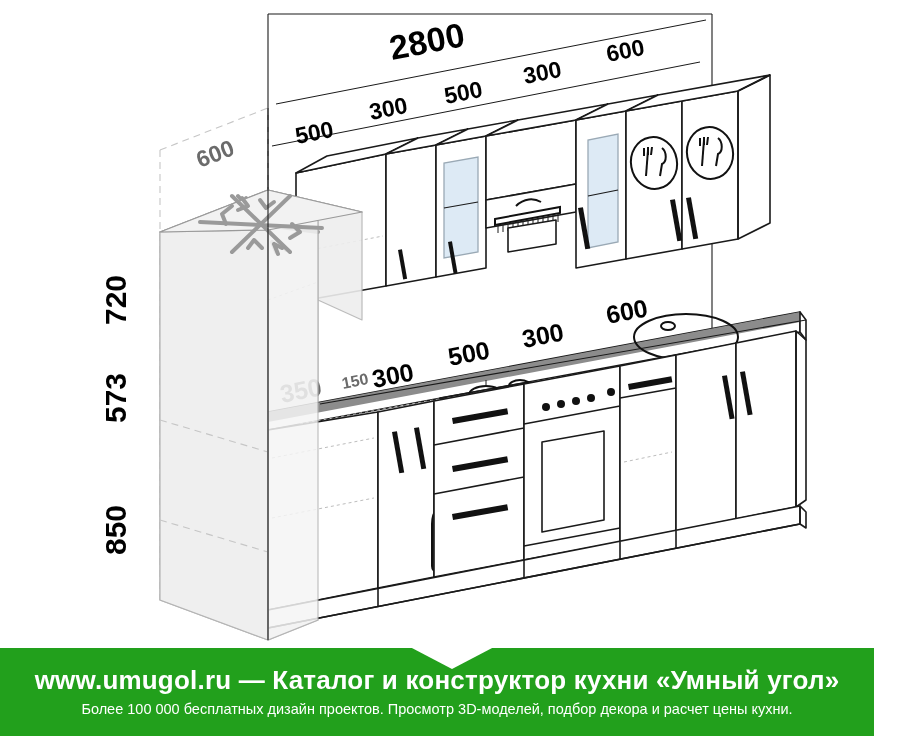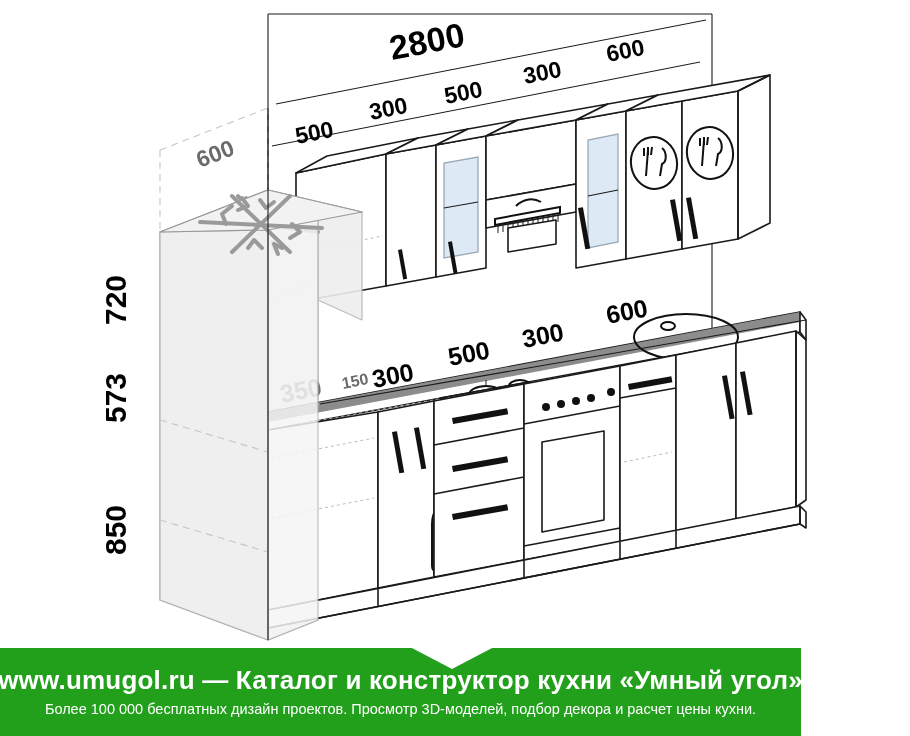--- a/index.html
+++ b/index.html
@@ -7,21 +7,21 @@
     width:910px;height:736px;
     background:#ffffff;
     font-family:"Liberation Sans", sans-serif;
     overflow:hidden;
     position:relative;
   }
   #stage{position:absolute;left:0;top:0;width:910px;height:736px;}
   svg#drawing{position:absolute;left:0;top:0;width:910px;height:650px;}
 
   .footer{
-    position:absolute;left:0;bottom:0;width:801px;height:88px;
+    position:absolute;left:0;bottom:0;width:874px;height:88px;
     background:#22a01c;
     box-sizing:border-box;
     display:flex;flex-direction:column;align-items:center;justify-content:center;
   }
   .footer-title{
     color:#ffffff;font-weight:bold;font-size:26px;letter-spacing:.2px;
     white-space:nowrap;line-height:1.05;
     font-family:"Liberation Sans", sans-serif;
   }
   .footer-sub{

